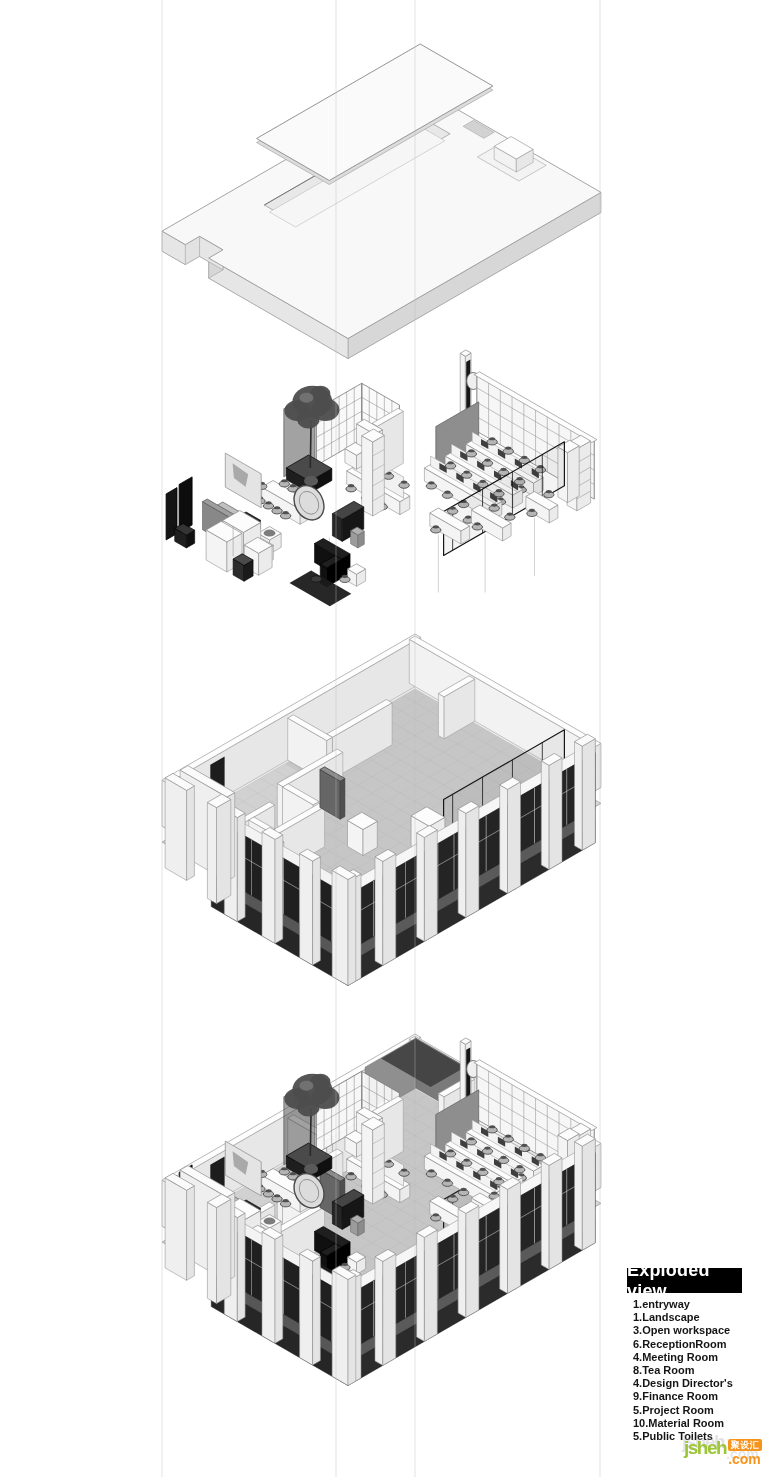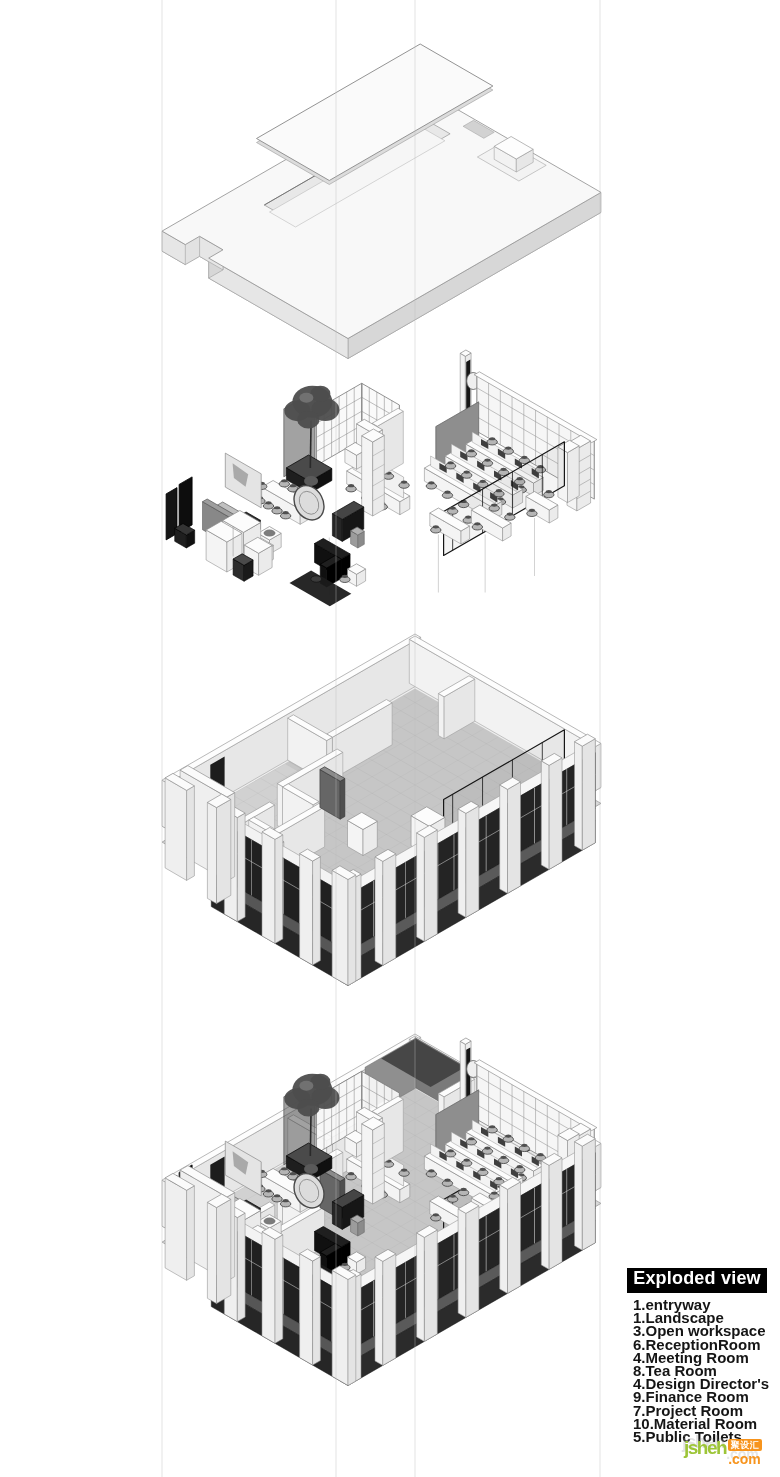--- a/index.html
+++ b/index.html
@@ -1,23 +1,23 @@
 <!DOCTYPE html>
 <html><head>
 <meta charset="utf-8">
 <style>
   html,body{margin:0;padding:0;background:#fff}
   .stage{position:relative;width:780px;height:1477px;background:#ffffff;overflow:hidden;
          font-family:"Liberation Sans",sans-serif}
   .stage svg{position:absolute;left:0;top:0}
-  .legend-title-box{position:absolute;left:627px;top:1268px;width:140px;height:25px;
-        display:flex;justify-content:center;
+  .legend-title-box{position:absolute;left:627px;top:1268px;width:115px;height:25px;
+        display:flex;align-items:center;justify-content:center;
         font-size:18px;font-weight:600;letter-spacing:.2px}
   .legend-list{position:absolute;left:633px;top:1298px;margin:0;padding:0;list-style:none;
-        font-size:15px;line-height:13.2px;font-weight:600;color:#151515}
+        font-size:11px;line-height:13.2px;font-weight:600;color:#151515}
   .watermark{position:absolute;left:684px;top:1438px;display:flex;align-items:flex-start}
   .wm-name{font-size:19px;font-weight:bold;line-height:1;letter-spacing:-1.5px;
         text-shadow:-2px -6px 0 rgba(150,150,150,.28)}
   .wm-col{display:flex;flex-direction:column;align-items:flex-start;margin-left:2px;margin-top:1px}
   .wm-cn{font-size:9px;font-weight:bold;color:#fff;padding:1.5px 2.5px;border-radius:2px;
         line-height:1;letter-spacing:.5px;white-space:nowrap}
   .wm-com{font-size:14px;font-weight:bold;line-height:1;margin-top:1px;
         text-shadow:-2px -5px 0 rgba(150,150,150,.25)}
 </style>
 </head>
@@ -935,21 +935,21 @@
   </div>
   <ul class="legend-list">
     <li>1.entryway</li>
     <li>1.Landscape</li>
     <li>3.Open workspace</li>
     <li>6.ReceptionRoom</li>
     <li>4.Meeting Room</li>
     <li>8.Tea Room</li>
     <li>4.Design Director's</li>
     <li>9.Finance Room</li>
-    <li>7.Project Room</li>
+    <li>5.Project Room</li>
     <li>10.Material Room</li>
     <li>5.Public Toilets</li>
   </ul>
 
   <div class="watermark">
     <span class="wm-name" style="color: rgb(157, 197, 56);">jsheh</span>
     <span class="wm-col">
       <span class="wm-cn" style="background: rgb(247, 148, 29);">聚设汇</span>
       <span class="wm-com" style="color: rgb(247, 148, 29);">.com</span>
     </span>

